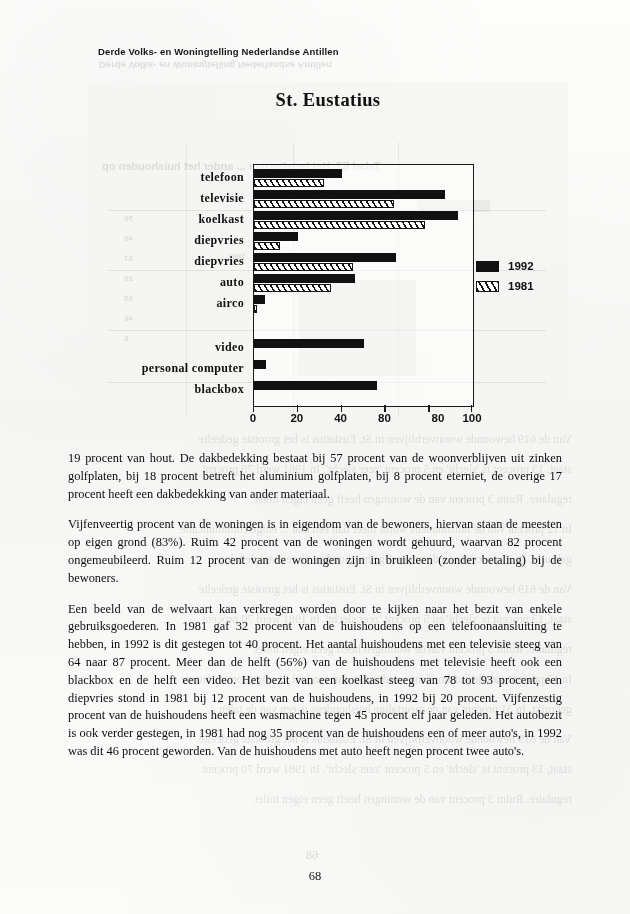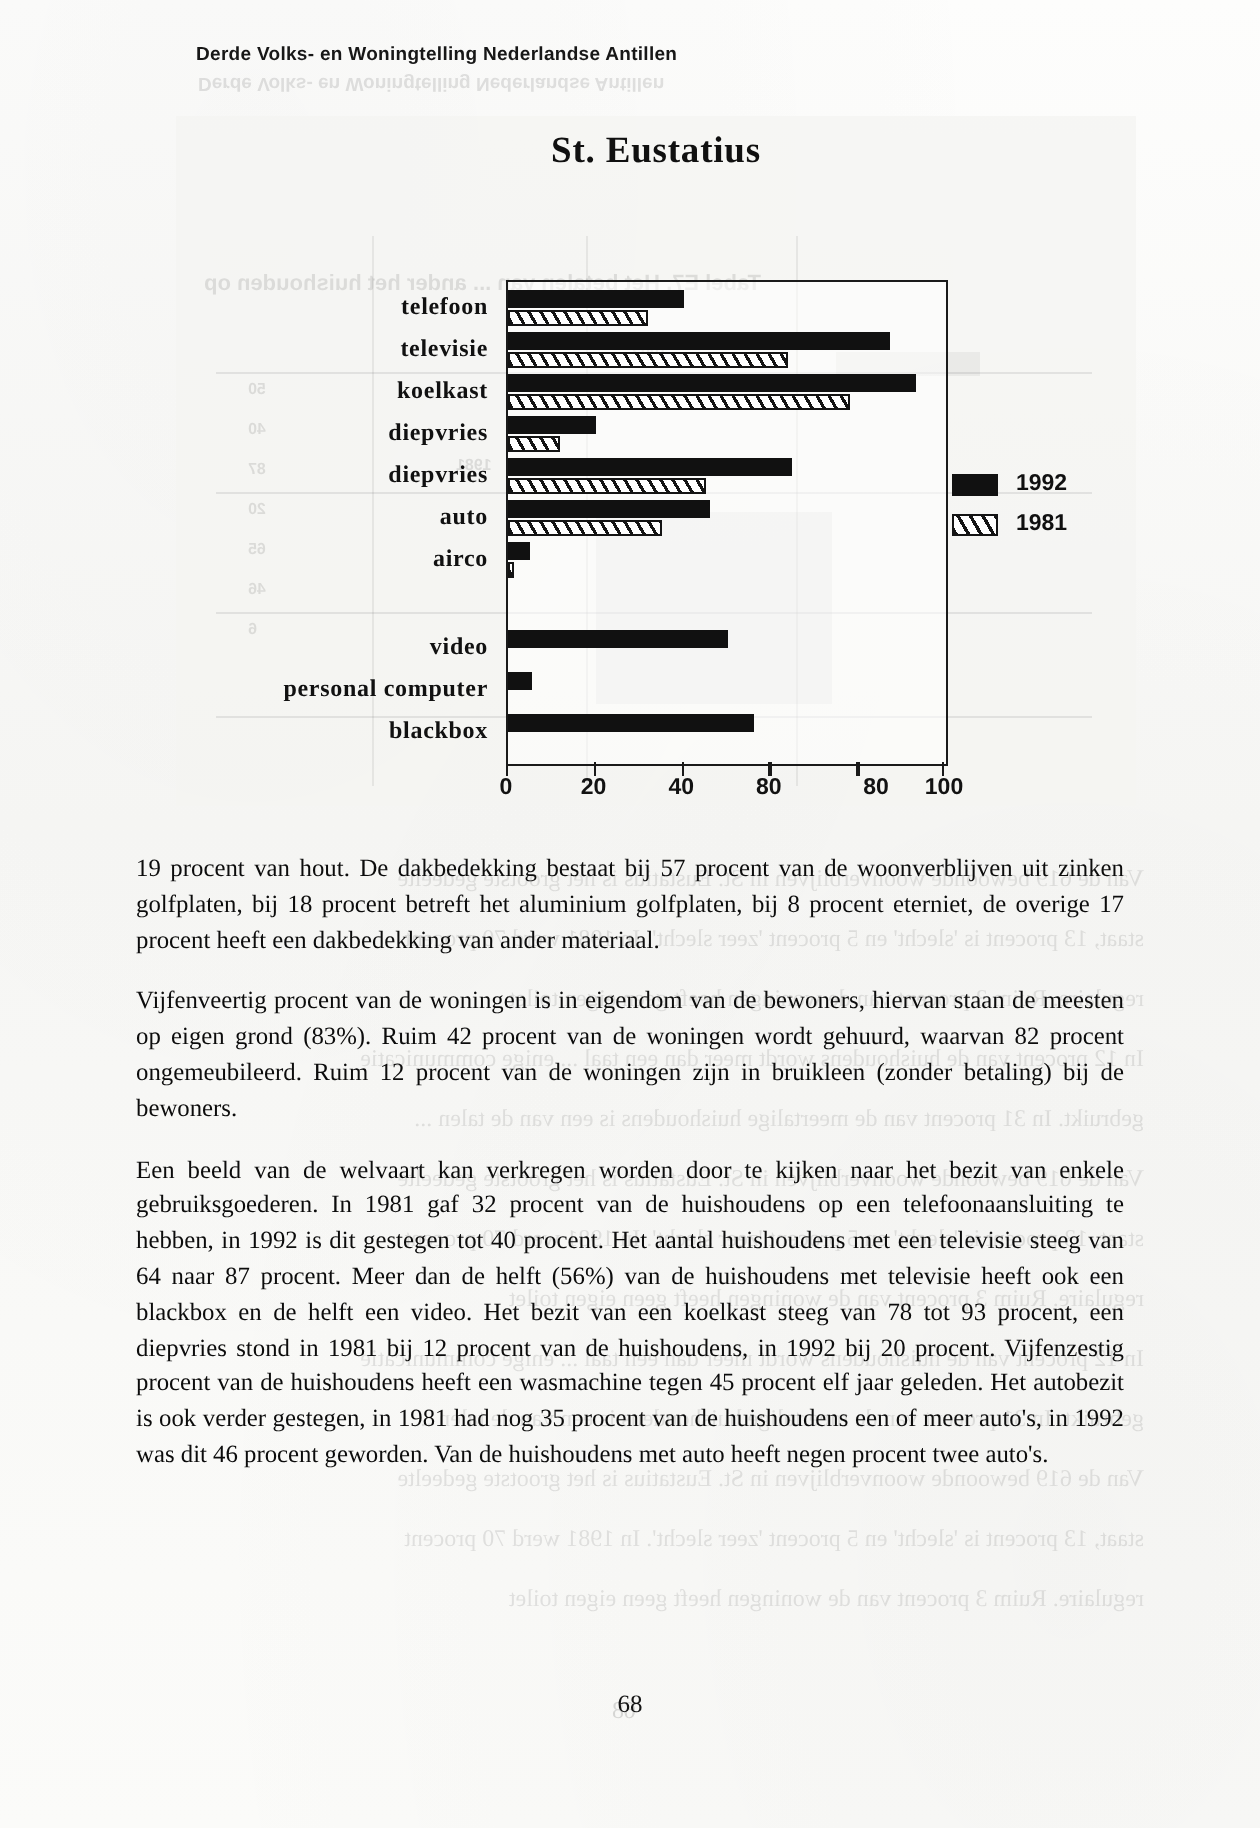--- a/index.html
+++ b/index.html
@@ -21,21 +21,21 @@
   .page-scan {
     position: absolute;
     inset: 0;
     background:
       radial-gradient(ellipse at 20% 10%, rgba(0,0,0,0.020), rgba(0,0,0,0) 55%),
       radial-gradient(ellipse at 85% 85%, rgba(0,0,0,0.022), rgba(0,0,0,0) 60%),
       linear-gradient(180deg, #fdfdfc 0%, #f7f7f5 45%, #fbfbf9 100%);
     pointer-events: none;
     z-index: 0;
   }
-  .content { position: absolute; inset: 0; z-index: 3; }
+  .content { position: absolute; inset: 0; z-index: 3; margin-top: 24px; }
 
   
   .doc-header {
     position: absolute;
     left: 98px;
     top: 22px;
     font-family: "Liberation Sans", sans-serif;
     font-weight: bold;
     font-size: 9.5px;
     letter-spacing: 0.15px;

